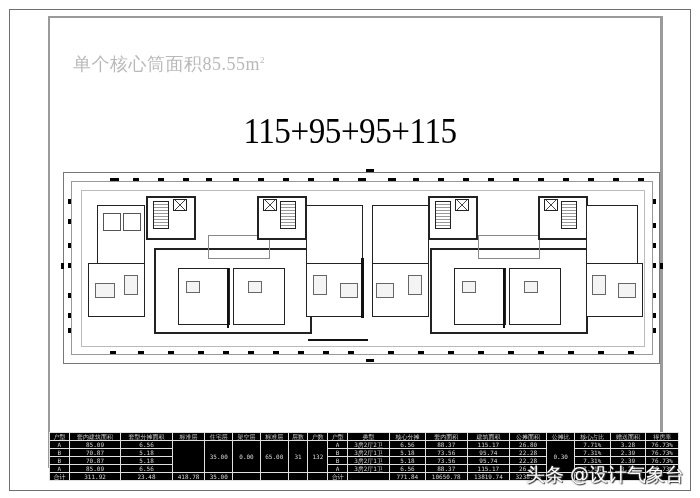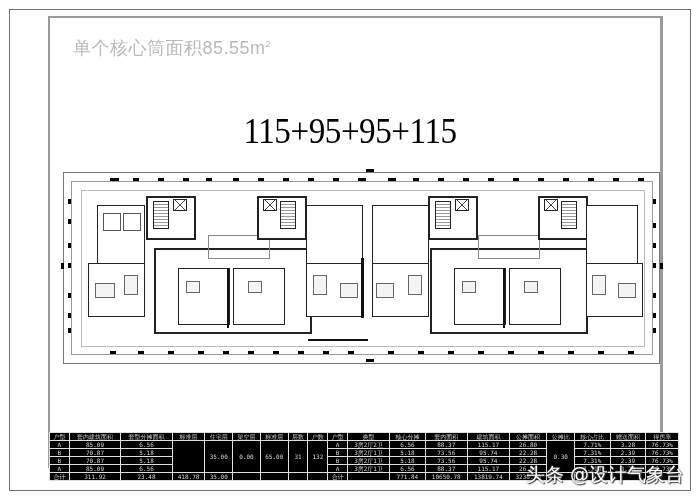--- a/index.html
+++ b/index.html
@@ -1,19 +1,19 @@
 <!DOCTYPE html>
 <html><head>
 <meta charset="utf-8">
 <style>
   html,body{margin:0;padding:0;background:#ffffff;}
   body{width:700px;height:498px;position:relative;overflow:hidden;font-family:"DejaVu Sans",sans-serif;}
   .sheet-outer{position:absolute;left:9px;top:9px;width:680px;height:480px;border:1px solid #6f6f6f;border-right:1px solid #6f6f6f;}
   .sheet-inner{position:absolute;left:48px;top:16px;width:610px;height:450px;border-left:2px solid #9a9a9a;border-top:2px solid #9a9a9a;border-right:3px solid #9a9a9a;}
-  .core-note{position:absolute;left:73px;top:36px;font-family:Liberation Sans, sans-serif;font-size:18px;color:#b9b9b9;letter-spacing:0.5px;}
+  .core-note{position:absolute;left:73px;top:52px;font-family:Liberation Serif, serif;font-size:18px;color:#b9b9b9;letter-spacing:0.5px;}
   .core-note sup{font-size:9px;}
   .combo-title{position:absolute;left:0;width:700px;top:110px;text-align:center;font-family:"Liberation Serif",serif;font-size:36px;color:#000;letter-spacing:-0.5px;transform:scaleX(0.92);}
   
   .plan{position:absolute;left:58px;top:163px;width:620px;height:210px;}
   .dim-line{position:absolute;border-color:#555;border-style:solid;border-width:0;}
   .tick{position:absolute;background:#000;}
   .room{position:absolute;border:1px solid #222;background:#fff;}
   .wall{position:absolute;background:#111;}
   .thin{position:absolute;border:1px solid #555;}
   .stair{position:absolute;border:1px solid #222;background:repeating-linear-gradient(0deg,#fff 0 2px,#999 2px 3px);}

